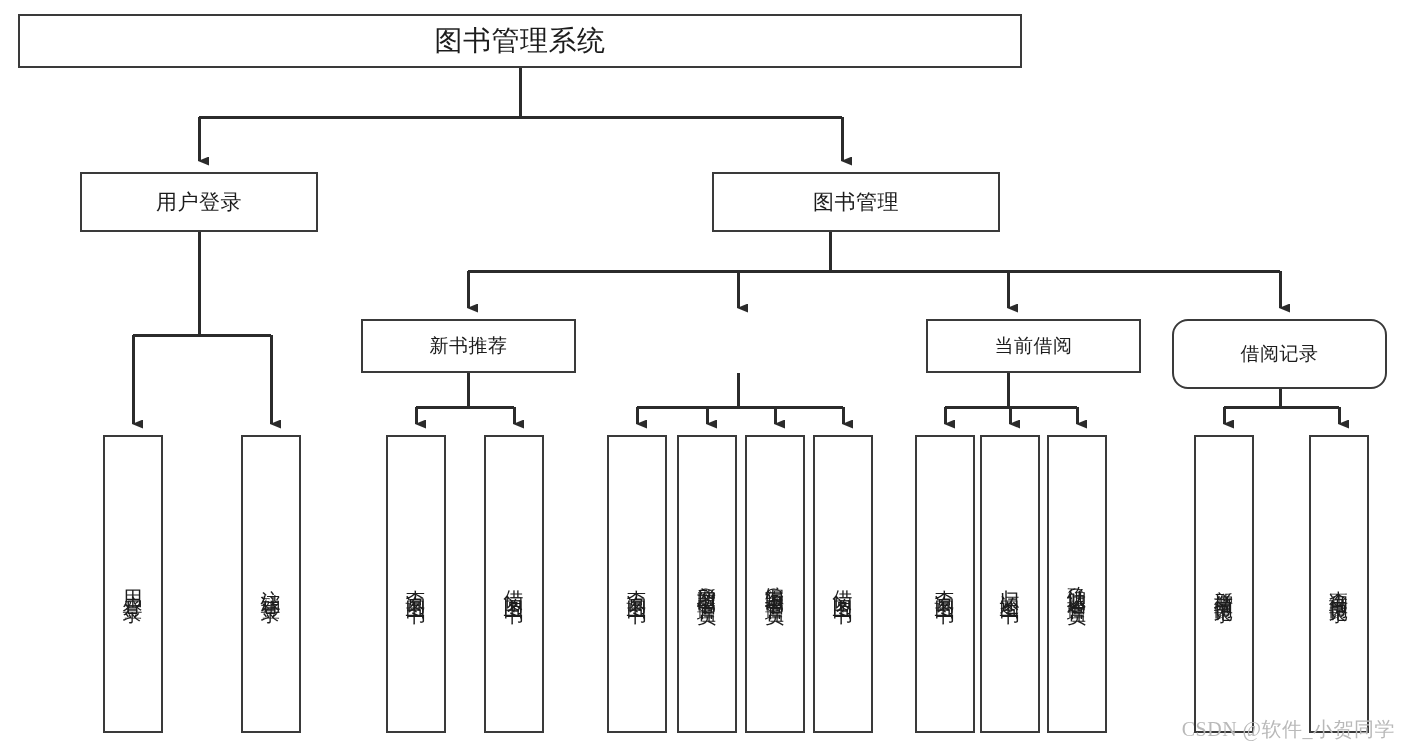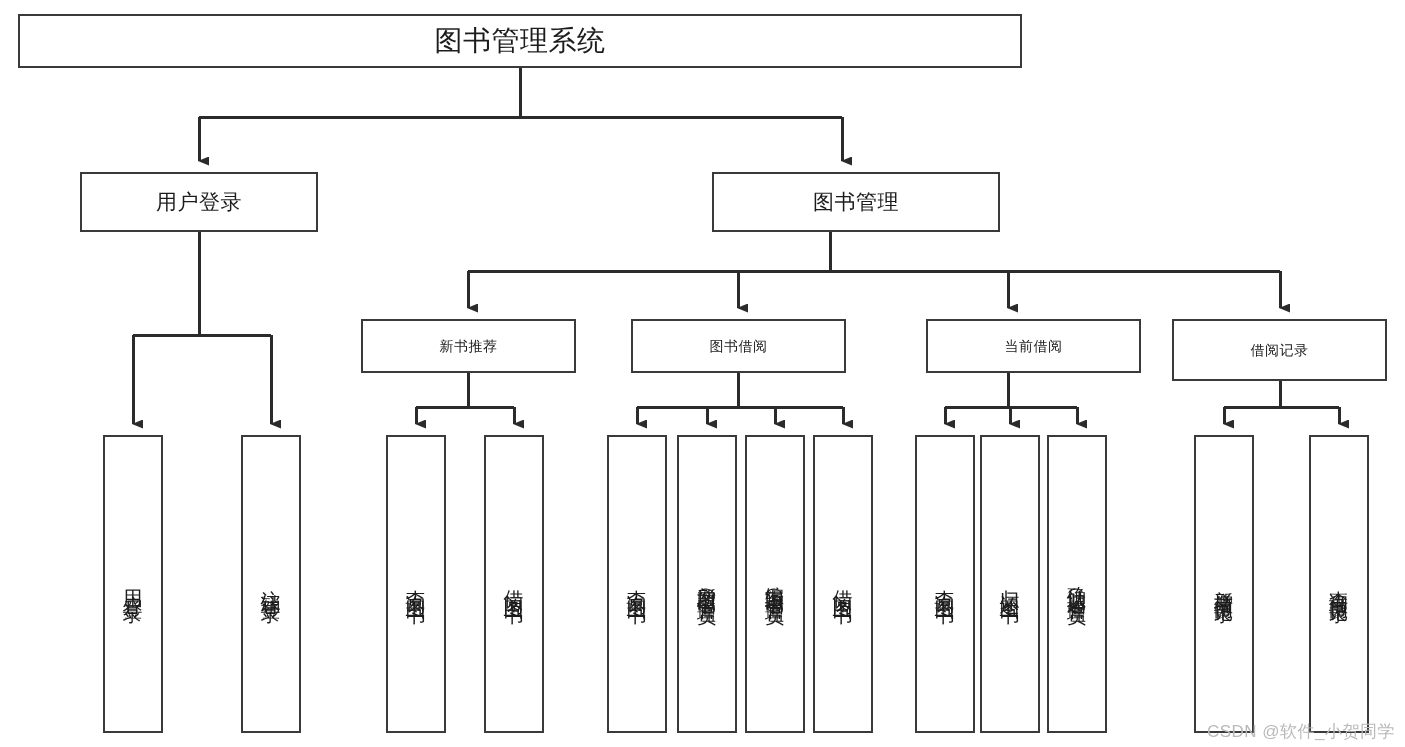--- a/index.html
+++ b/index.html
@@ -42,21 +42,21 @@
     font-size: 21px;
     line-height: 1.15;
     letter-spacing: 0.5px;
     white-space: nowrap;
     text-align: center;
     font-family: "Liberation Sans", "DejaVu Sans", sans-serif;
   }
   
   .node.root .node-label { font-size: 28px; }
   .node.level2 .node-label { font-size: 21px; }
-  .node.level3 .node-label { font-size: 14px; }
+  .node.level3 .node-label { font-size: 19px; }
 
   
   .node.leaf {
     align-items: center;
     justify-content: center;
     padding: 4px 0;
   }
   .node.leaf .node-label {
     writing-mode: vertical-rl;
     text-orientation: upright;
@@ -72,24 +72,24 @@
     letter-spacing: 3px;
   }
 
   
   #watermark {
     position: absolute;
     right: 10px;
     bottom: 4px;
     z-index: 6;
     color: #b9b9b9;
-    font-size: 17px;
+    font-size: 20px;
     letter-spacing: 0.5px;
     white-space: nowrap;
-    font-family: Liberation Sans, sans-serif;
+    font-family: Liberation Serif, serif;
   }
 </style>
 </head>
 <body>
 
 <div id="diagram-root">
 
   <svg id="diagram-svg" viewBox="0 0 1405 747" xmlns="http://www.w3.org/2000/svg">
     <defs>
       <marker id="arrowhead" markerWidth="9" markerHeight="11" refX="4.5" refY="10" orient="auto" markerUnits="userSpaceOnUse">
@@ -149,29 +149,26 @@
   </div>
 
   <div class="node level2" style="left:712px; top:172px; width:288px; height:60px;">
     <span class="node-label">图书管理</span>
   </div>
 
   <div class="node level3" style="left:361px; top:319px; width:215px; height:54px;">
     <span class="node-label">新书推荐</span>
   </div>
 
-  <div class="node level3" style="left:631px; top:319px; width:215px; height:54px;">
-    <span class="node-label">图书借阅</span>
-  </div>
 
   <div class="node level3" style="left:901px; top:319px; width:215px; height:54px;margin-left:25px;">
     <span class="node-label">当前借阅</span>
   </div>
 
-  <div class="node level3" style="left:1172px; top:319px; width:215px; height:62px;">
+  <div class="node level3" style="left:1172px; top:319px; width:215px; height:70px;border-radius:16px;">
     <span class="node-label">借阅记录</span>
   </div>
 
   <div class="node leaf" style="left:103px; top:435px; width:60px; height:298px;">
     <span class="node-label">用户登录</span>
   </div>
   <div class="node leaf" style="left:241px; top:435px; width:60px; height:298px;">
     <span class="node-label">注销登录</span>
   </div>
 

